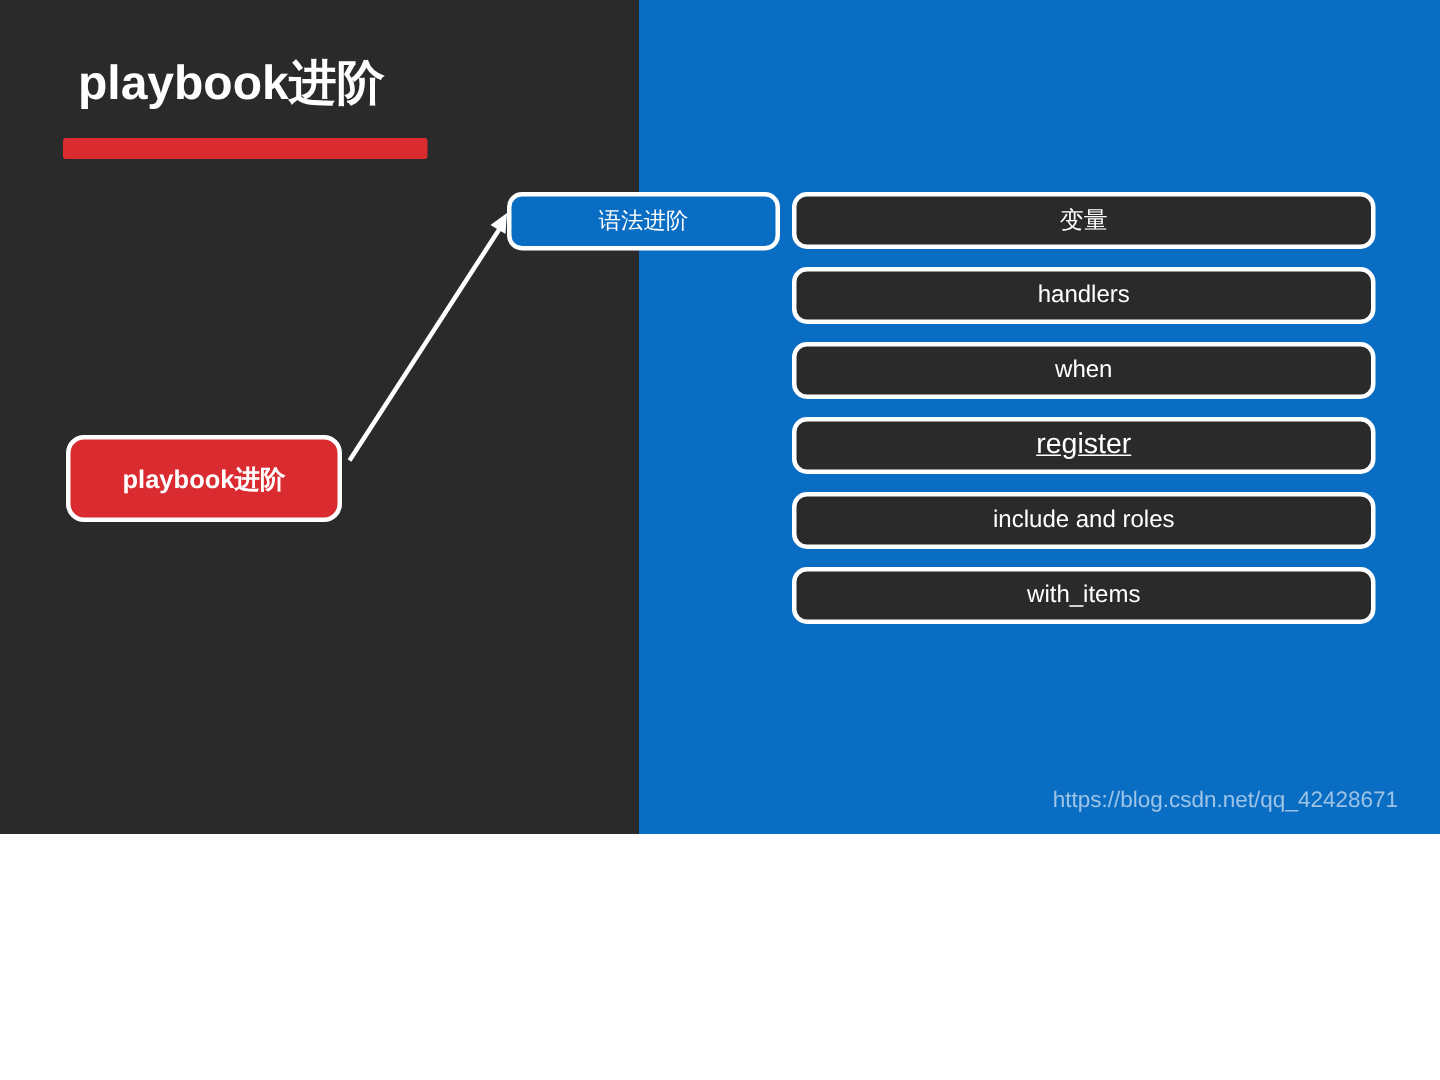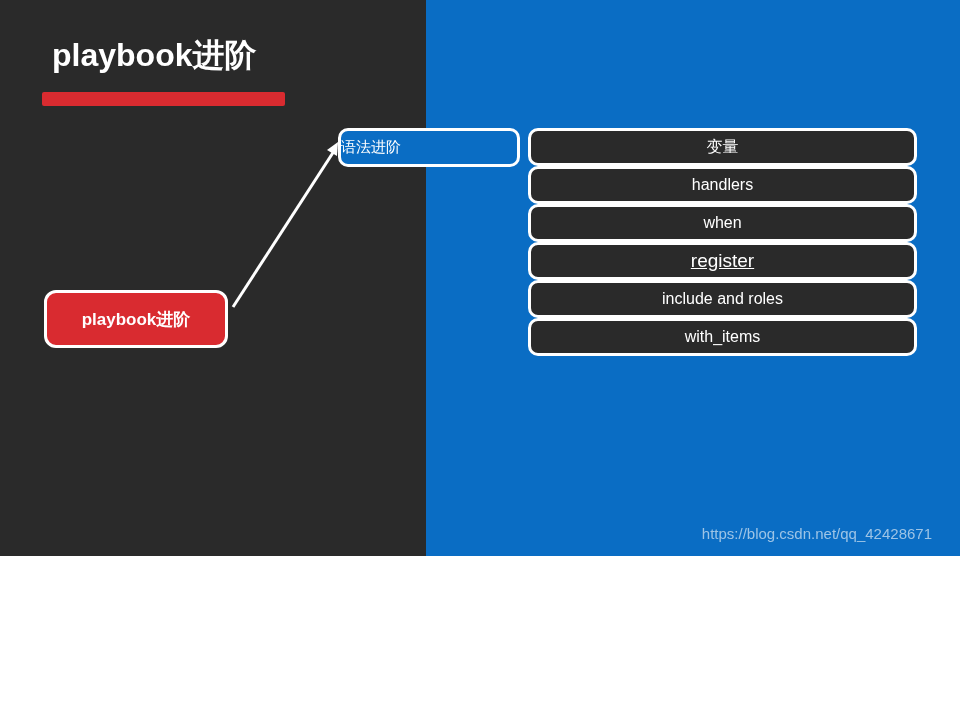--- a/index.html
+++ b/index.html
@@ -72,20 +72,21 @@
     left: 338px;
     top: 128px;
     width: 182px;
     height: 39px;
     background: #0a6dc4;
     border: 3px solid #ffffff;
     border-radius: 10px;
     box-sizing: border-box;
     display: flex;
     align-items: center;
+    justify-content: center;
     color: #ffffff;
     font-size: 15px;
     z-index: 5;
   }
   
   #connector {
     position: absolute;
     left: 0;
     top: 0;
     width: 960px;
@@ -98,21 +99,21 @@
     position: absolute;
     left: 528px;
     top: 128px;
     width: 389px;
     z-index: 4;
   }
   .topic-box {
     position: relative;
     width: 389px;
     height: 38px;
-    margin-bottom: 0;
+    margin-bottom: 12px;
     background: #2a2a2a;
     border: 3px solid #ffffff;
     border-radius: 10px;
     box-sizing: border-box;
     display: flex;
     align-items: center;
     justify-content: center;
     color: #ffffff;
     font-size: 16px;
   }

